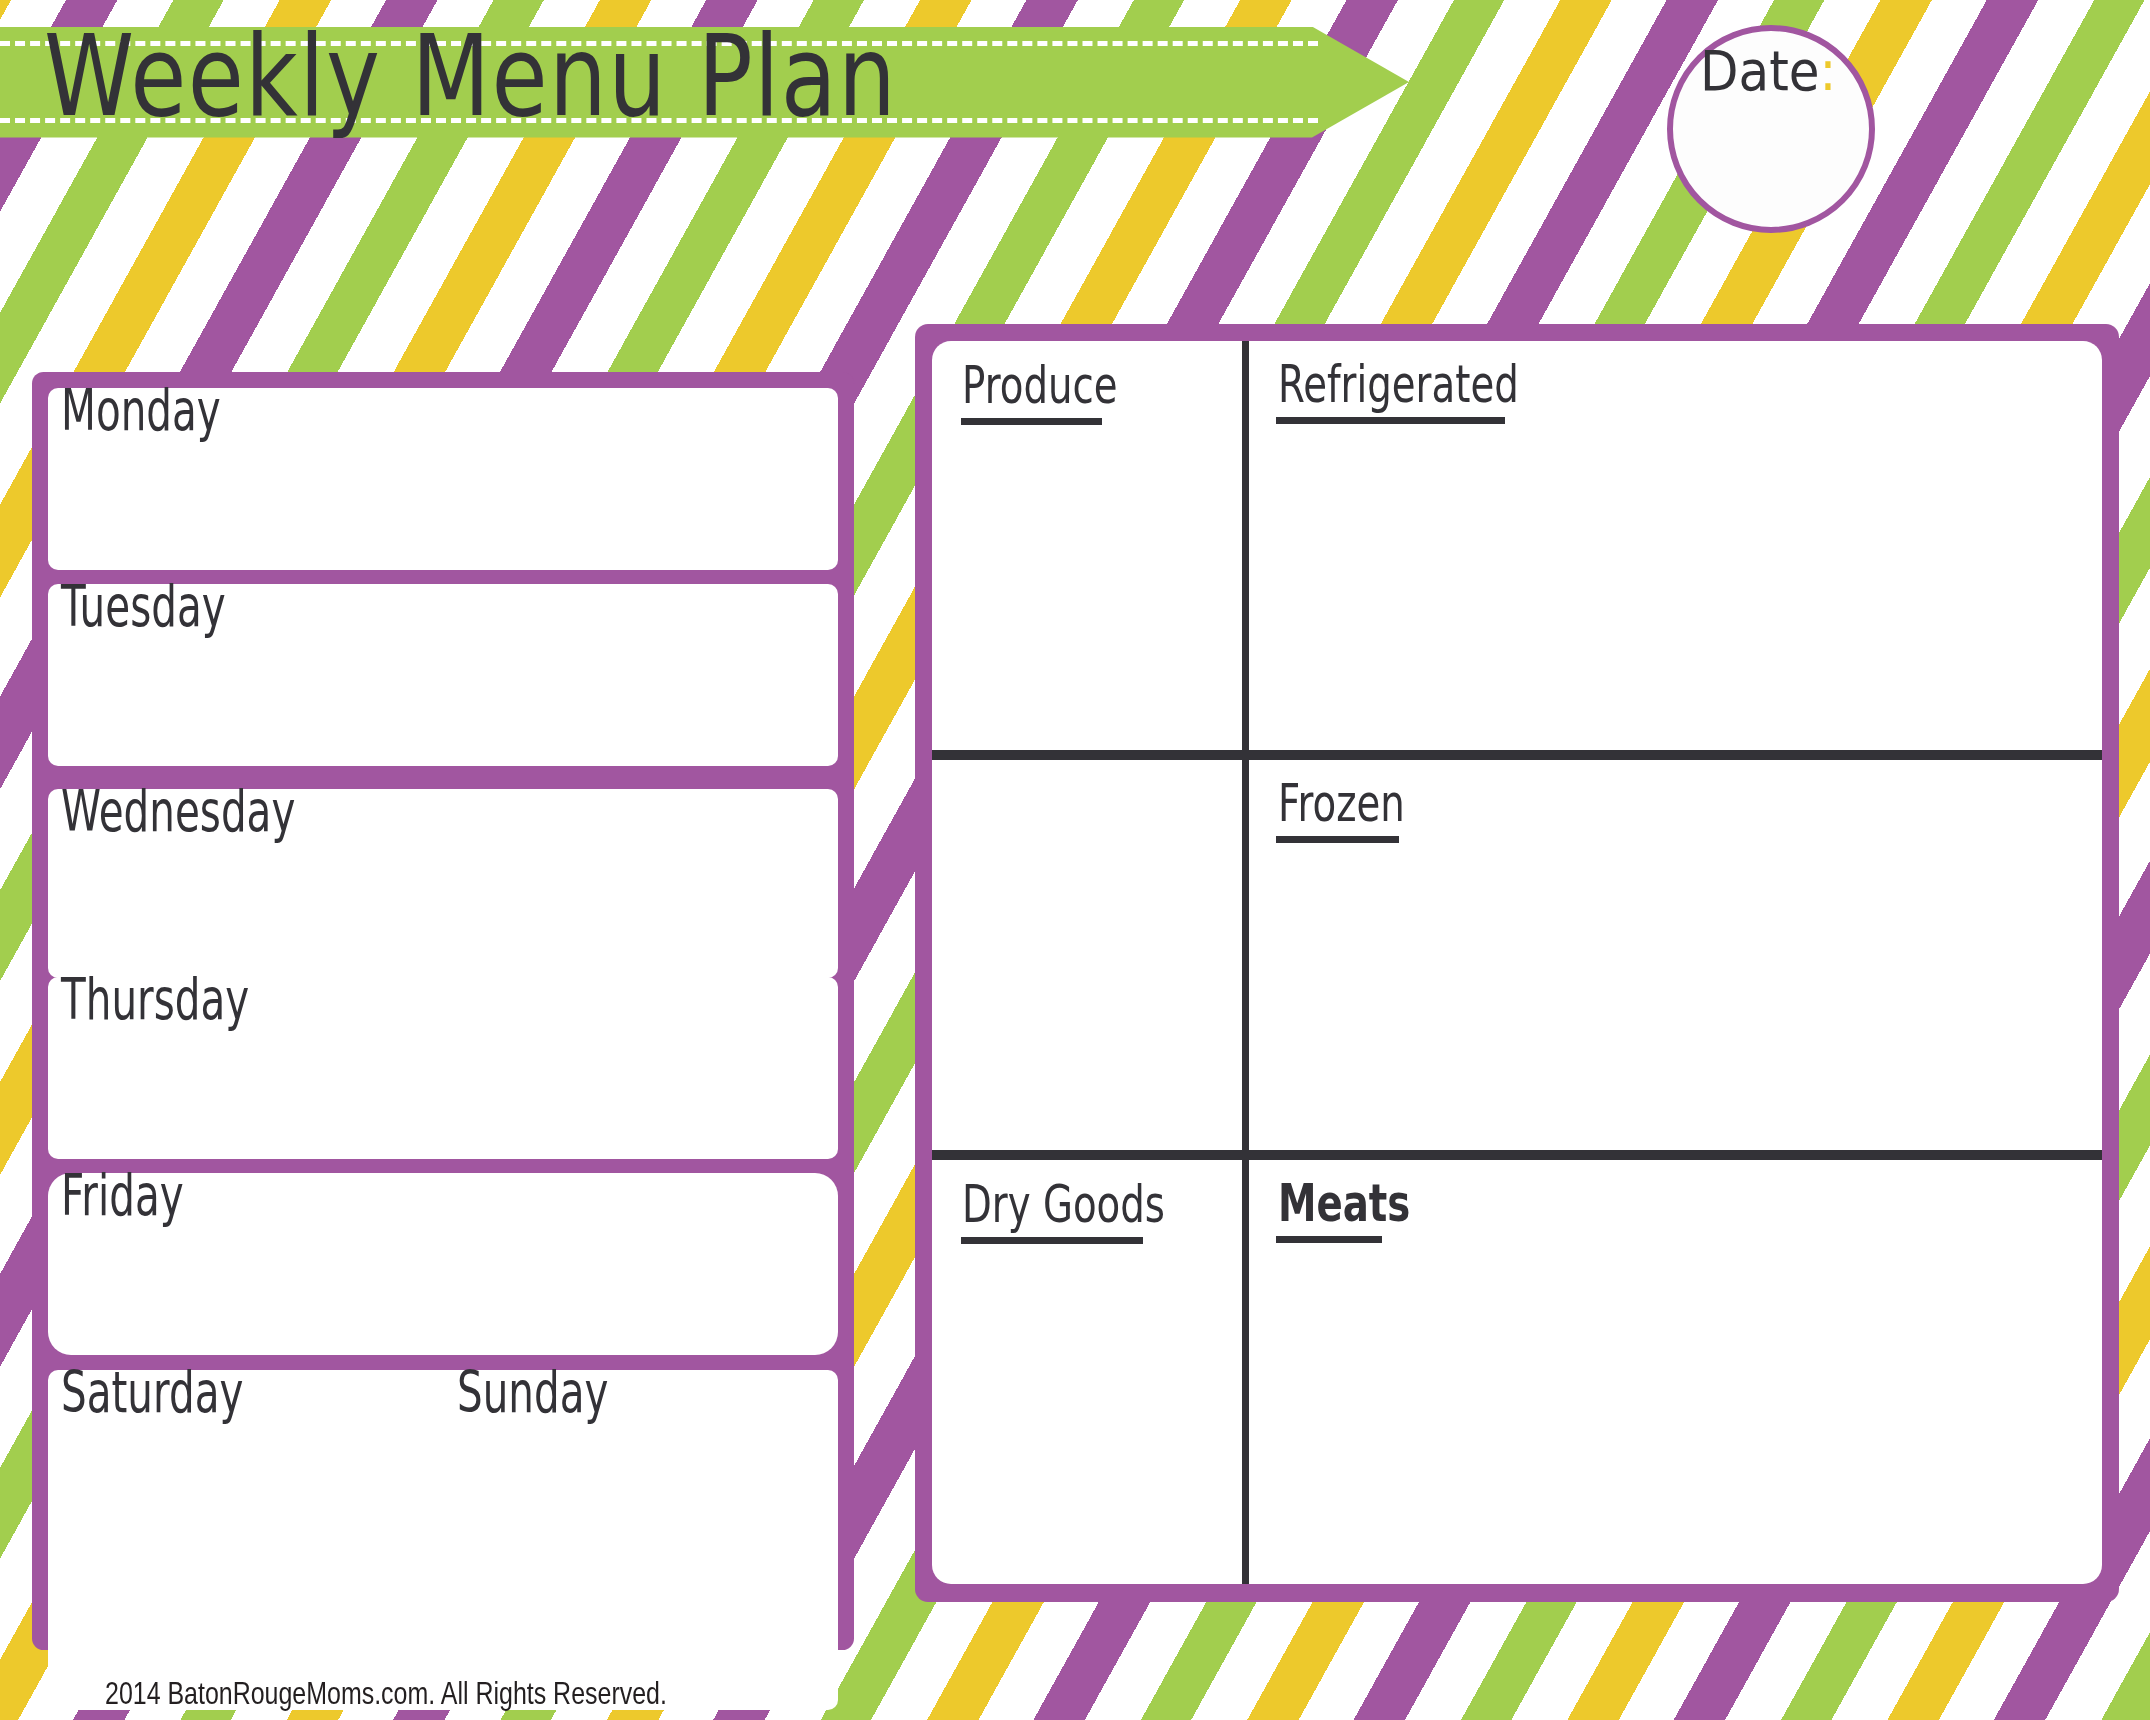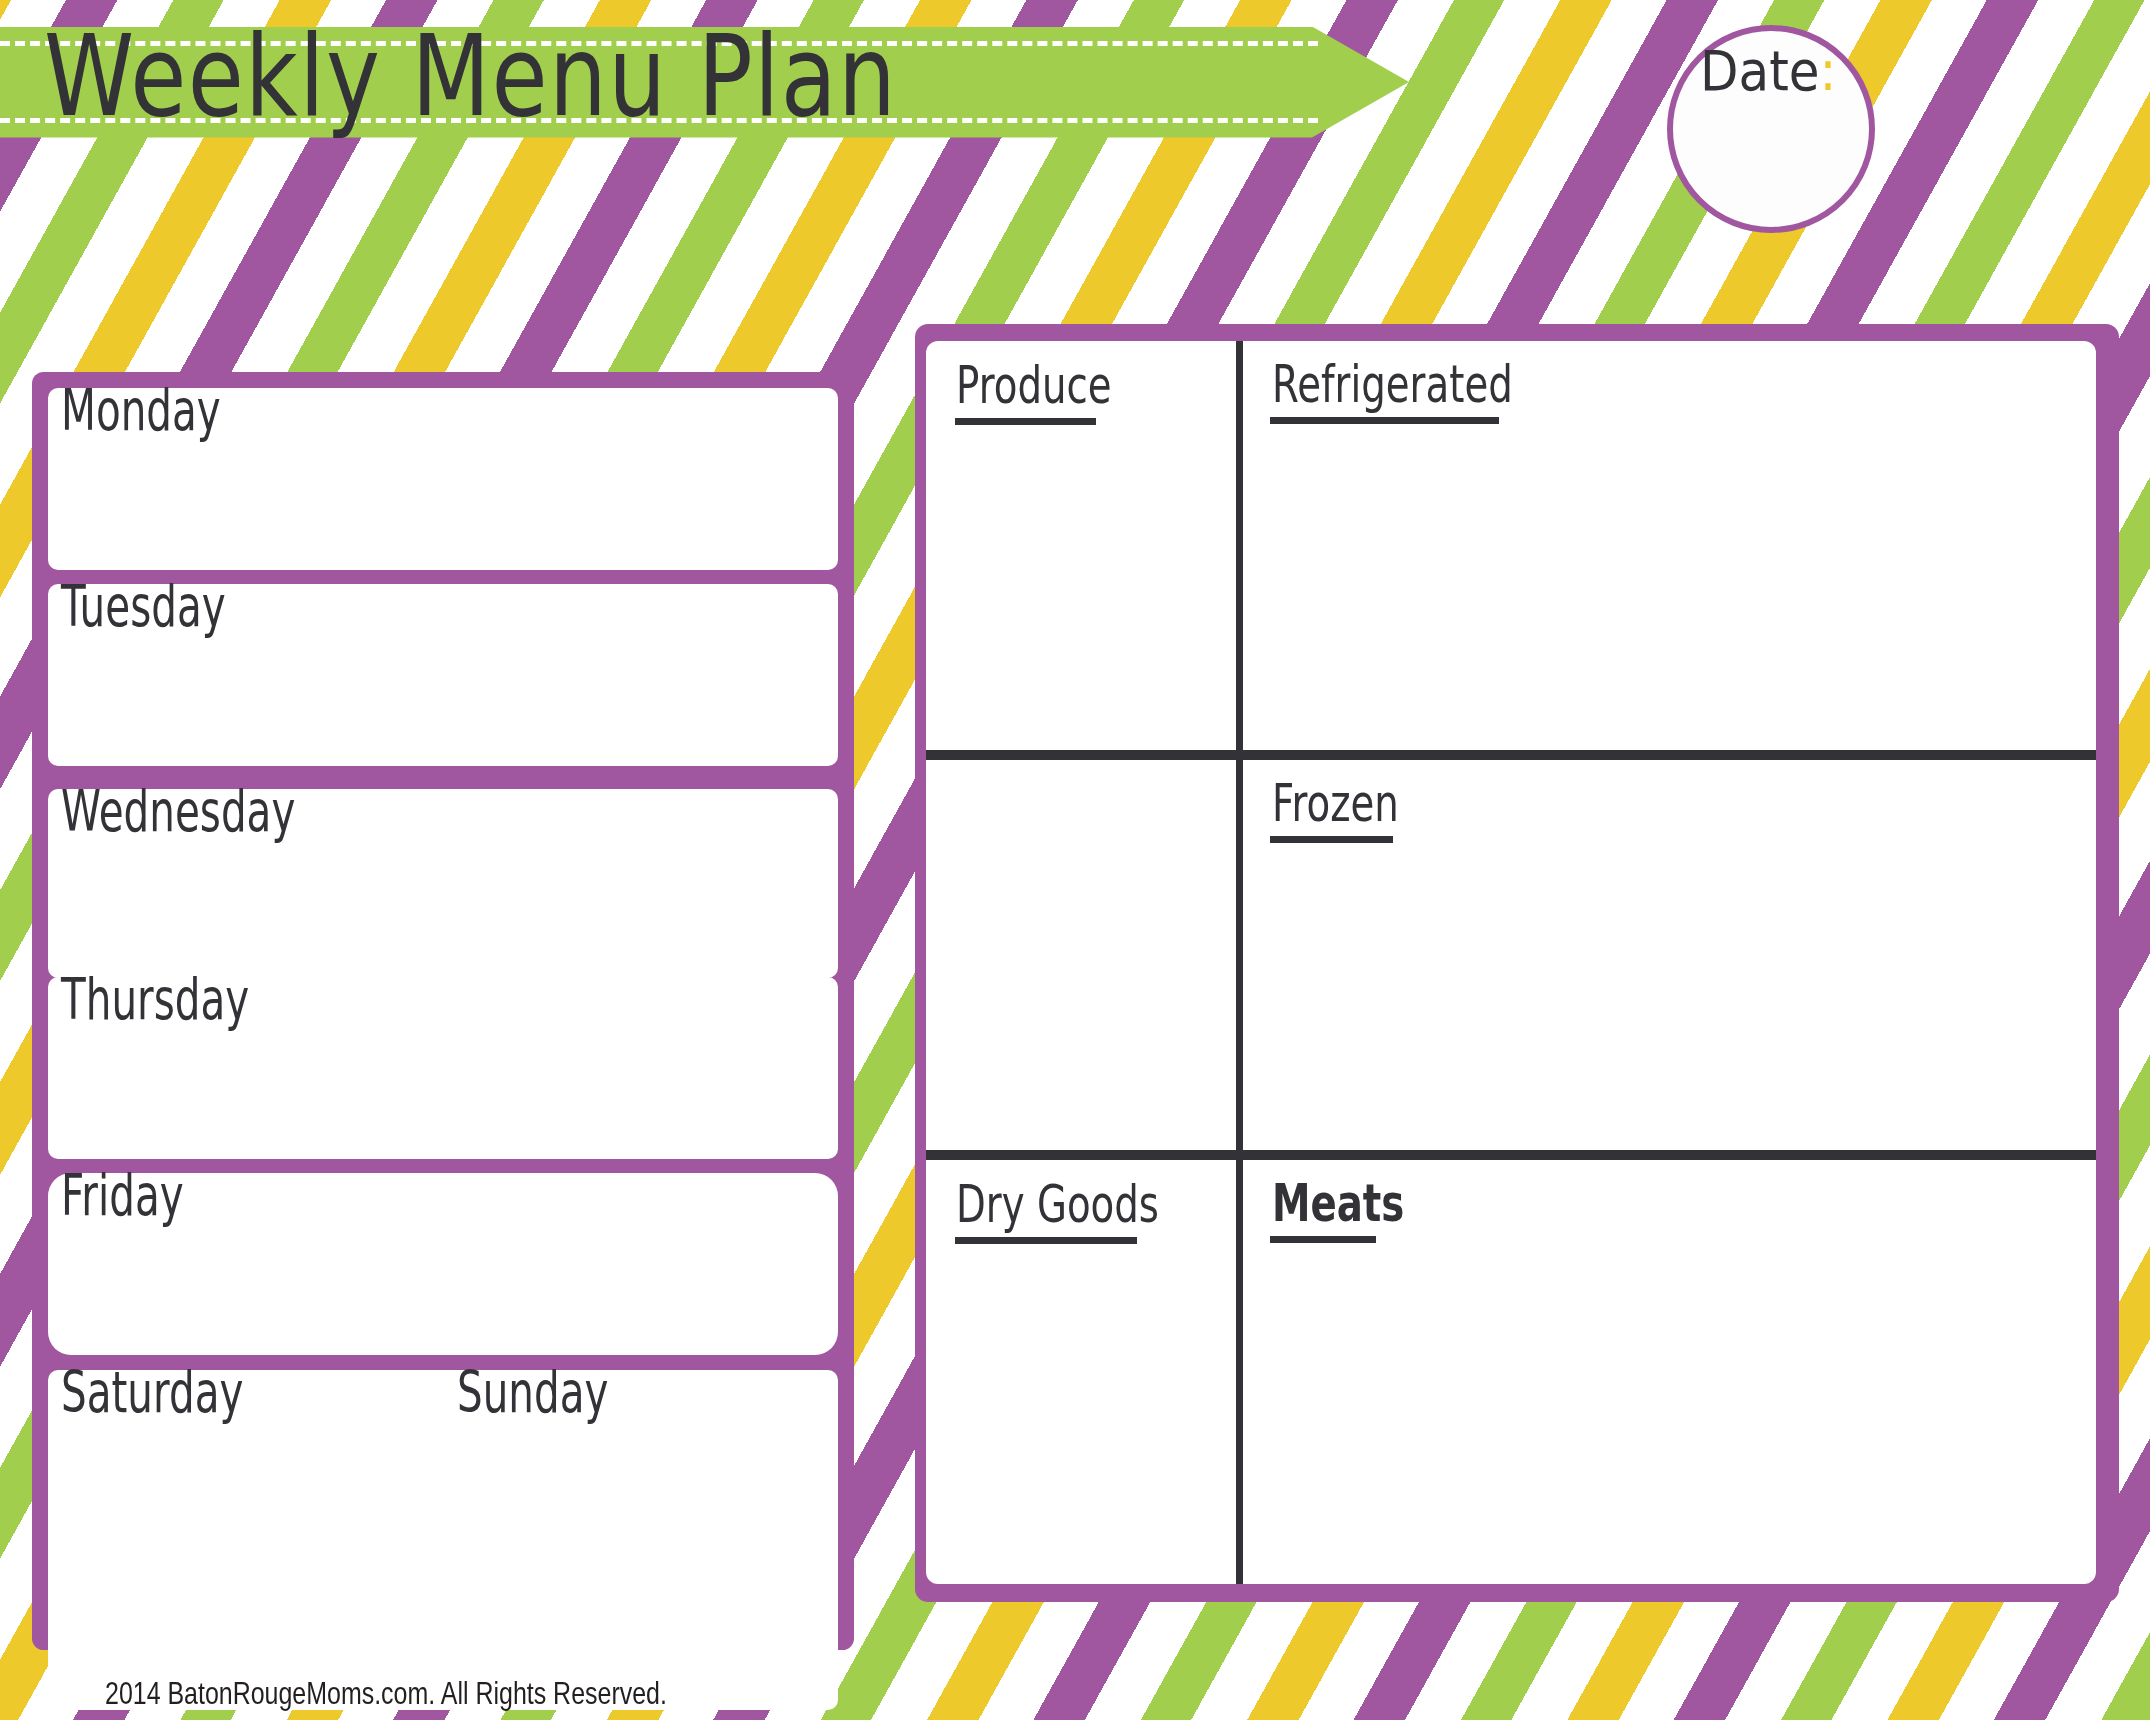--- a/index.html
+++ b/index.html
@@ -82,22 +82,22 @@
     transform-origin:left top;
     white-space:nowrap;
   }
 
   
   #grocery-panel{
     position:absolute;left:915px;top:324px;width:1204px;height:1278px;
     background:#a156a0;border-radius:13px;
   }
   #grocery-inner{
-    position:absolute;left:11px;top:17px;width:1170px;height:1243px;
-    background:#ffffff;border-radius:12px;overflow:hidden;
+    position:absolute;left:17px;top:17px;width:1170px;height:1243px;
+    background:#ffffff;border-radius:19px;overflow:hidden;
   }
   .g-vline{position:absolute;top:0;width:7.2px;height:100%;background:#333237;}
   .g-hline{position:absolute;left:0;width:100%;height:10px;background:#333237;}
   .g-cell{position:absolute;box-sizing:border-box;}
   .g-label{
     position:absolute;
     font-family:"DejaVu Sans",sans-serif;
     color:#333237;font-size:43px;
     transform:scaleY(1.2) scaleX(0.9);
     transform-origin:left top;

